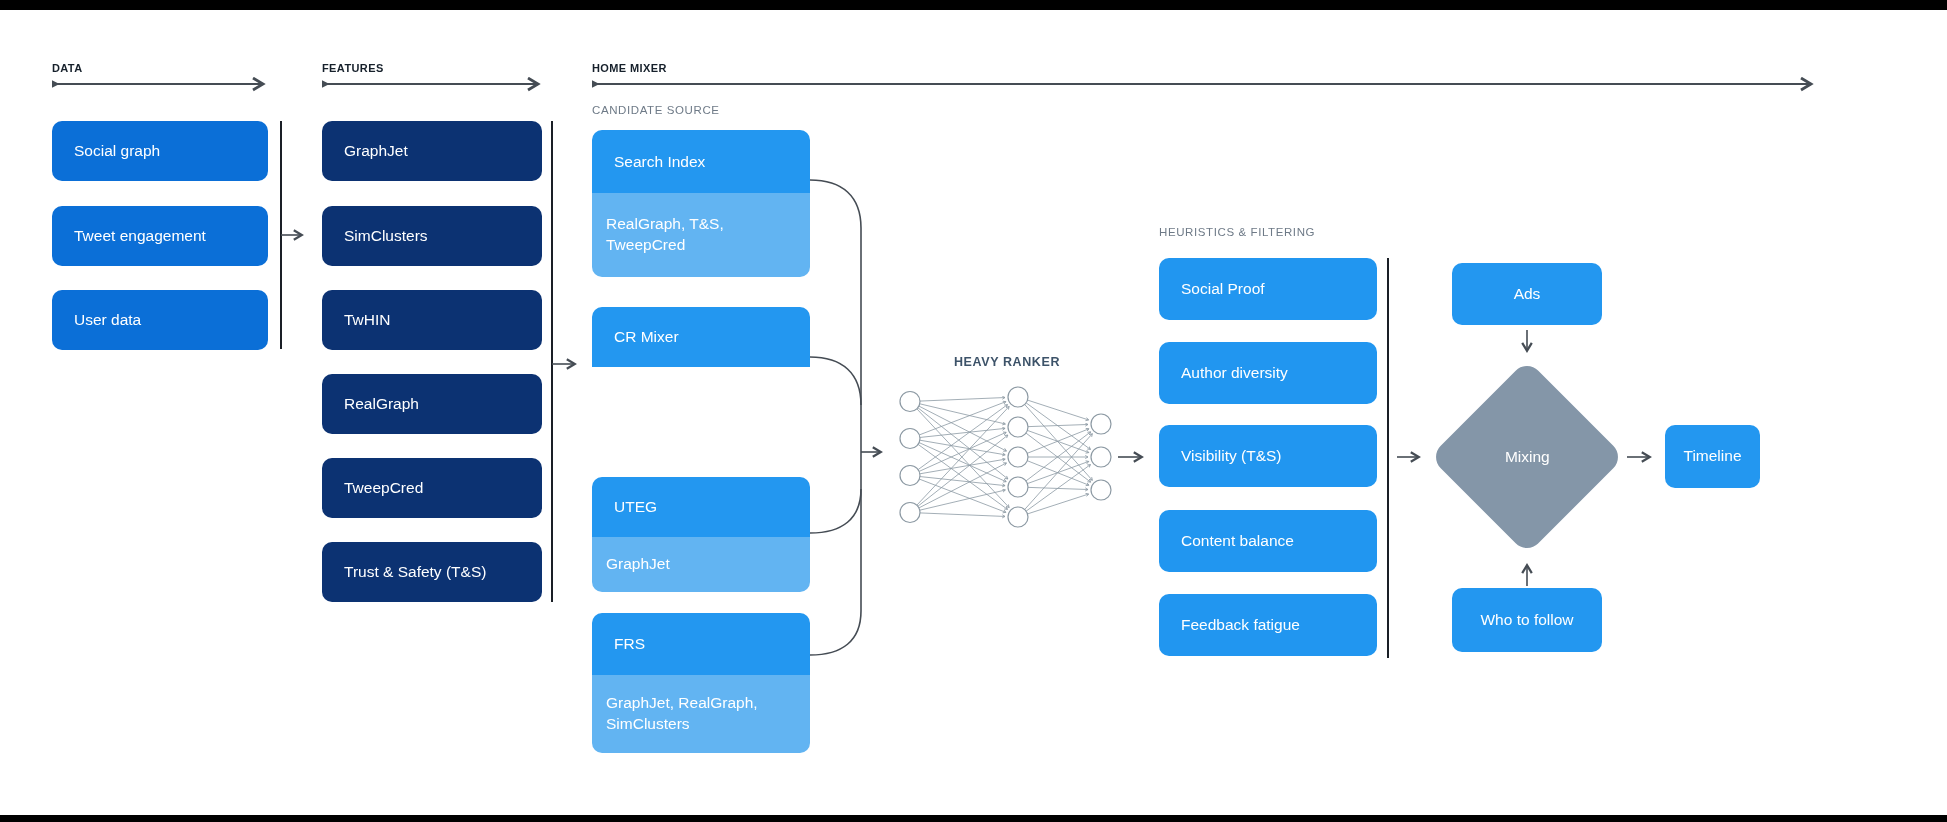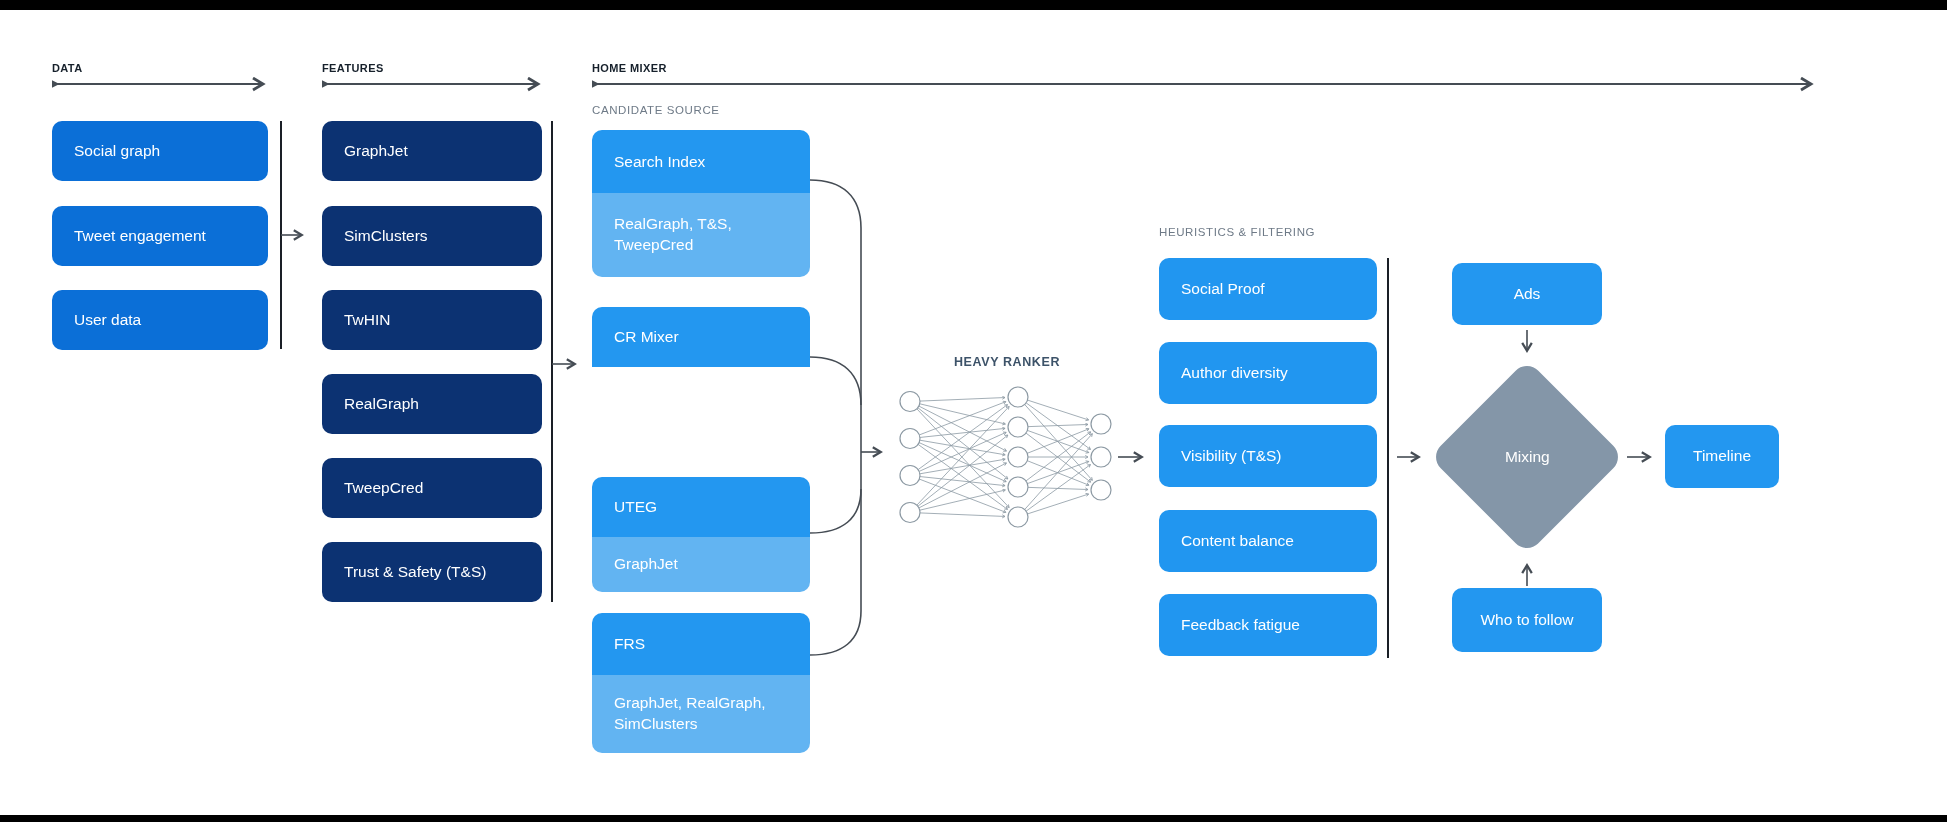--- a/index.html
+++ b/index.html
@@ -21,21 +21,21 @@
         font-size:15.5px;font-weight:500;line-height:1.3;}
   .data-box{background:var(--c-data-box);left:52px;width:216px;height:60px;}
   .feature-box{background:var(--c-feature-box);left:322px;width:220px;height:60px;}
   .heur-box{background:var(--c-heuristic-box);left:1159px;width:218px;height:62px;}
 
   .cand{position:absolute;left:592px;width:218px;display:flex;flex-direction:column;}
   .cand-main{background:var(--c-candidate-main);border-radius:10px 10px 0 0;
         display:flex;align-items:center;box-sizing:border-box;padding:8px 22px;
         color:var(--c-box-text);font-size:15.5px;font-weight:500;}
   .cand-sub{background:var(--c-candidate-sub);border-radius:0 0 10px 10px;flex:1;
-        display:flex;align-items:center;box-sizing:border-box;padding:6px 22px;
+        display:flex;align-items:center;box-sizing:border-box;padding:6px 14px;
         color:var(--c-box-text);font-size:15.5px;font-weight:500;line-height:1.35;}
 
   .blue-center{background:var(--c-mixing-box);justify-content:center;padding:0 10px;text-align:center;}
 
   .diamond{position:absolute;left:1458px;top:388px;width:138px;height:138px;
         background:var(--c-diamond);border-radius:16px;transform:rotate(45deg);
         display:flex;align-items:center;justify-content:center;}
   .diamond span{transform:rotate(-45deg);color:var(--c-box-text);font-size:15.5px;font-weight:500;}
 
   svg.overlay{position:absolute;left:0;top:0;pointer-events:none;}
@@ -93,21 +93,21 @@
   <div class="node heur-box" style="top:342px">Author diversity</div>
   <div class="node heur-box" style="top:425px">Visibility (T&amp;S)</div>
   <div class="node heur-box" style="top:510px">Content balance</div>
   <div class="node heur-box" style="top:594px">Feedback fatigue</div>
 
   <div class="node blue-center" style="left:1452px;top:263px;width:150px;height:62px">Ads</div>
   <div class="diamond">
     <span>Mixing</span>
   </div>
   <div class="node blue-center" style="left:1452px;top:588px;width:150px;height:64px">Who to follow</div>
-  <div class="node blue-center" style="left:1665px;top:425px;width:114px;height:63px">Timeline</div>
+  <div class="node blue-center" style="left:1665px;top:425px;width:95px;height:63px">Timeline</div>
 
   <svg class="overlay" width="1947" height="822" viewBox="0 0 1947 822">
     <defs>
       <marker id="mk-chev" markerWidth="9" markerHeight="9" refX="5.5" refY="3.5" orient="auto">
         <path class="mk-chev-p" d="M1,0.5 L6,3.5 L1,6.5"></path>
       </marker>
       <marker id="mk-nn" markerWidth="7" markerHeight="7" refX="4" refY="2.5" orient="auto">
         <path class="mk-nn-p" d="M0.5,0.5 L4,2.5 L0.5,4.5"></path>
       </marker>
     </defs>

